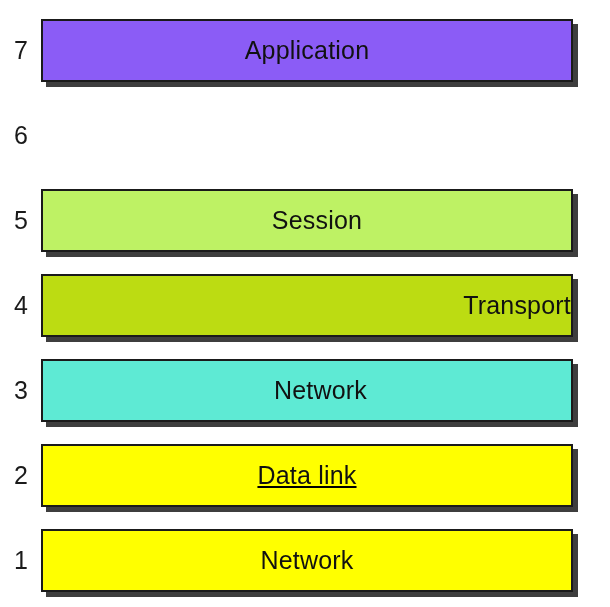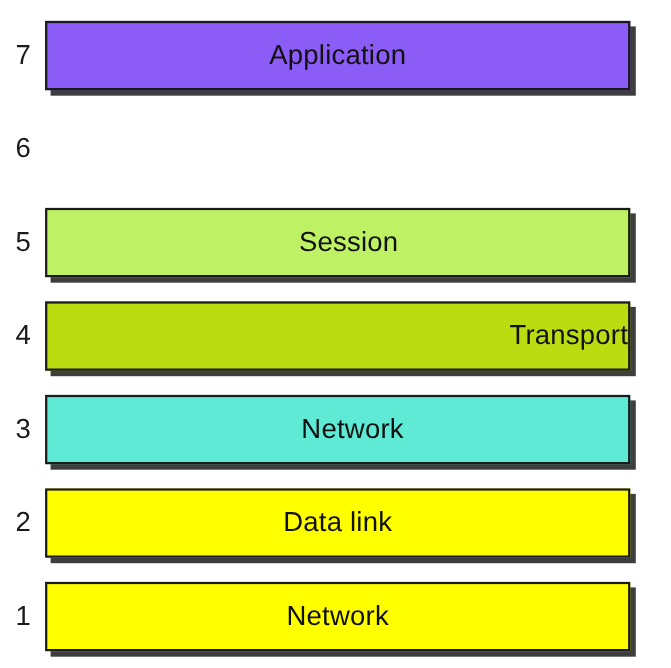--- a/index.html
+++ b/index.html
@@ -101,21 +101,21 @@
 
   <div class="layer-row" style="top: 359px; height: 63px;">
     <div class="layer-number" style="height: 63px;">3</div>
     <div class="layer-bar" style="background: #5eead4; left: 41px; width: 532px; height: 63px; border-color: rgb(26, 26, 26); padding-left: 27px;">
       <span class="layer-label">Network</span>
     </div>
   </div>
 
   <div class="layer-row" style="top: 444px; height: 63px;">
     <div class="layer-number" style="height: 63px;">2</div>
-    <div class="layer-bar" style="background: rgb(255, 255, 0); left: 41px; width: 532px; height: 63px; border-color: rgb(26, 26, 26);">
+    <div class="layer-bar" style="background: rgb(255, 255, 0); left: 41px; width: 532px; height: 63px; border-color: rgb(26, 26, 26); text-decoration: underline;">
       <span class="layer-label">Data link</span>
     </div>
   </div>
 
   <div class="layer-row" style="top: 529px; height: 63px;">
     <div class="layer-number" style="height: 63px;">1</div>
     <div class="layer-bar" style="background: rgb(255, 255, 0); left: 41px; width: 532px; height: 63px; border-color: rgb(26, 26, 26);">
       <span class="layer-label">Network</span>
     </div>
   </div>

